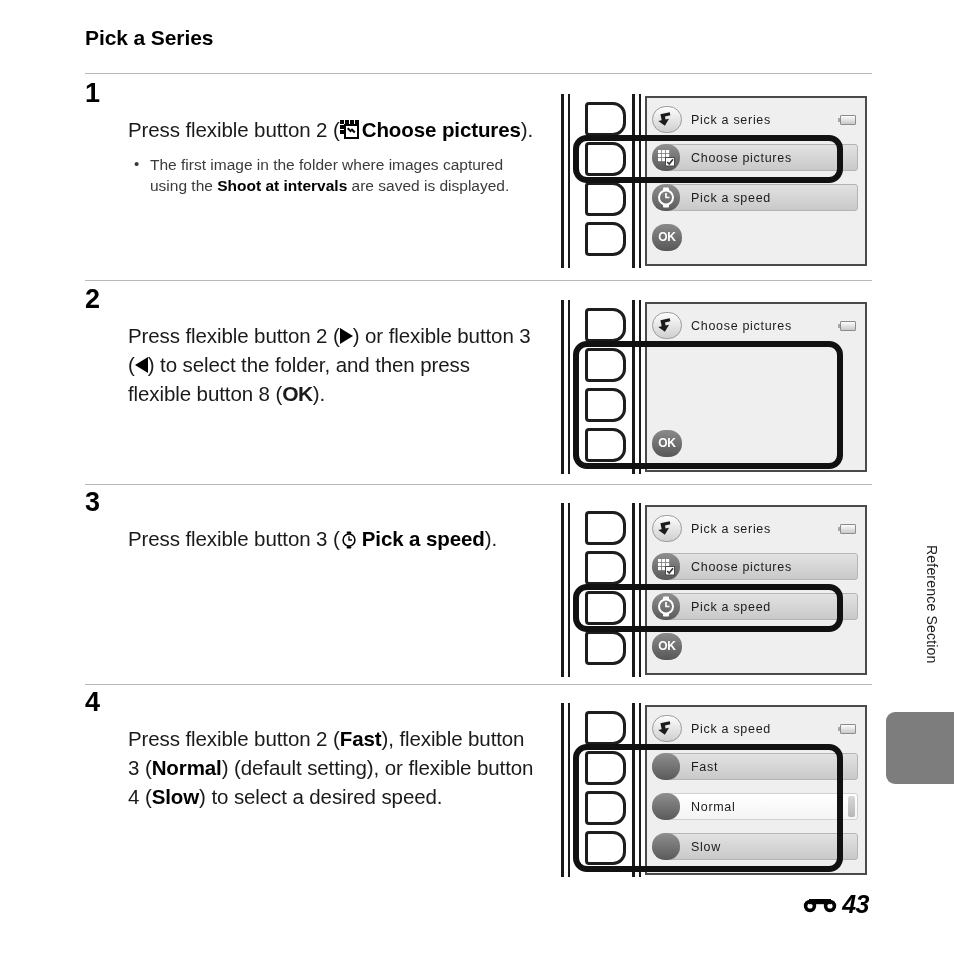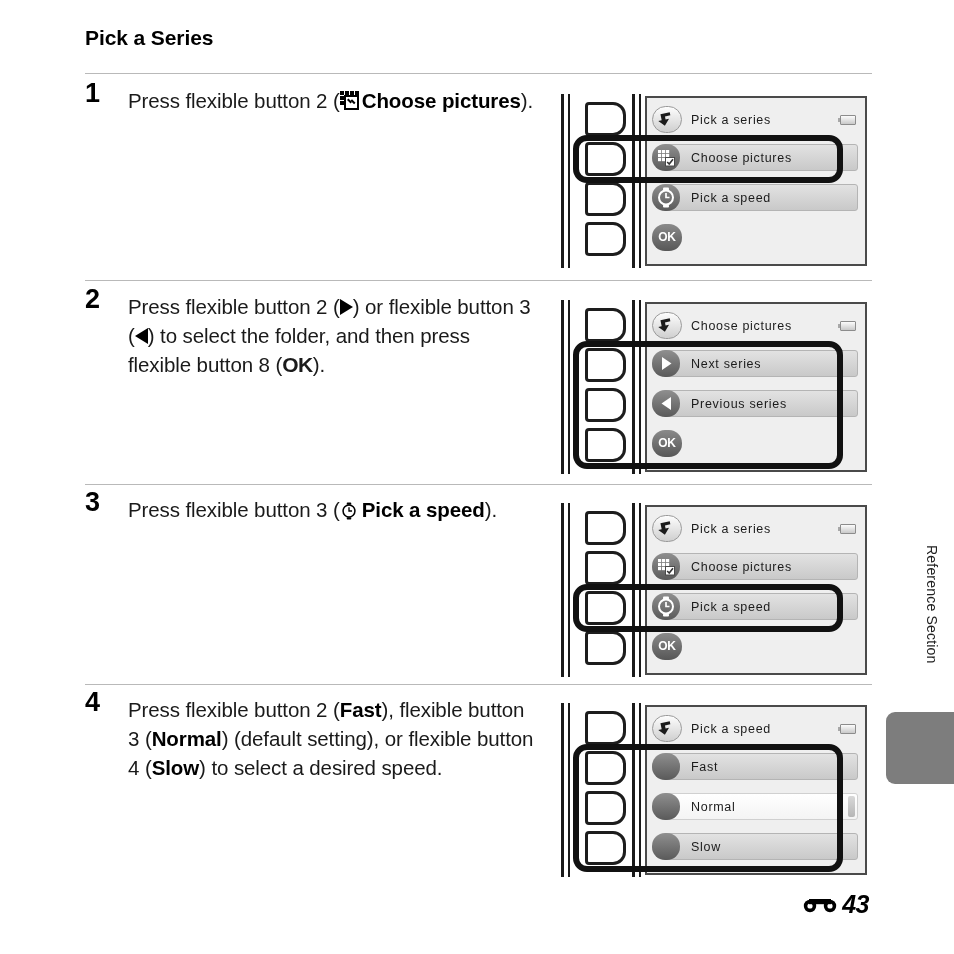--- a/index.html
+++ b/index.html
@@ -65,20 +65,21 @@
     position: absolute;
     left: 43px;
     top: 0;
     width: 410px;
   }
   .step-text {
     font-size: 20.5px;
     line-height: 29px;
     color: #1a1a1a;
     letter-spacing: -0.1px;
+    margin-top: 29px;
   }
   .step-text b { font-weight: bold; color: #000; }
 
   .bullets {
     margin: 10px 0 0 0;
     padding: 0;
     list-style: none;
   }
   .bullets li {
     position: relative;
@@ -333,20 +334,23 @@
 
   <div class="page-title">Pick a Series</div>
   <div class="title-rule"></div>
 
   <div class="step" style="top:86px;">
     <div class="step-num">1</div>
     <div class="step-body">
       <div class="step-text">
         <span>Press flexible button 2 (</span><span class="ig ig-grid"><span class="gsq" style="left:0;top:0"></span><span class="gsq" style="left:5px;top:0"></span><span class="gsq" style="left:10px;top:0"></span><span class="gsq" style="left:15px;top:0"></span><span class="gsq" style="left:0;top:5px"></span><span class="gsq" style="left:5px;top:5px"></span><span class="gsq" style="left:10px;top:5px"></span><span class="gsq" style="left:15px;top:5px"></span><span class="gsq" style="left:0;top:10px"></span><span class="gsq" style="left:5px;top:10px"></span><span class="gbox"></span></span><b>Choose pictures</b><span>).</span>
       </div>
+      <ul class="bullets">
+        <li><span>The first image in the folder where images captured using the </span><b>Shoot at intervals</b><span> are saved is displayed.</span></li>
+      </ul>
     </div>
 
     <div class="cam" style="left:467px; top:8px;">
       <div class="edge e1"></div>
       <div class="edge e2"></div>
       <div class="edge e3"></div>
       <div class="edge e4"></div>
 
       <div class="fb" style="top:8px;"></div>
       <div class="fb" style="top:48px;"></div>
@@ -425,37 +429,21 @@
       <div class="lcd">
         <div class="row titlerow" style="top:4px;">
           <div class="chip"></div>
           <svg class="ricon" viewBox="0 0 28 27">
             <path d="M9.5 7.5 L9.5 13.5 L6 13.5 L11.5 19.5 L17 13.5 L13.5 13.5 L13.5 10.5 L19 10.5 L19 7.5 Z" fill="#1b1b1b" transform="rotate(-12 13 13)"></path>
           </svg>
           <div class="label">Choose pictures</div>
           <div class="battery"></div>
         </div>
 
-        <div class="row" style="top:42px;">
-          <div class="bar"></div>
-          <div class="chip"></div>
-          <svg class="ricon" viewBox="0 0 28 27">
-            <path d="M10 7 L19.5 13.5 L10 20 Z" fill="#ffffff"></path>
-          </svg>
-          <div class="label">Next series</div>
-        </div>
-
-        <div class="row" style="top:82px;">
-          <div class="bar"></div>
-          <div class="chip"></div>
-          <svg class="ricon" viewBox="0 0 28 27">
-            <path d="M19 7 L9.5 13.5 L19 20 Z" fill="#ffffff"></path>
-          </svg>
-          <div class="label">Previous series</div>
-        </div>
+
 
         <div class="okchip" style="top:126px;">OK</div>
       </div>
 
       <div class="hl" style="left:21px; top:41px; width:270px; height:128px;"></div>
     </div>
   </div>
   <div class="step-rule" style="top:484px;"></div>
 
   <div class="step" style="top:495px;">

